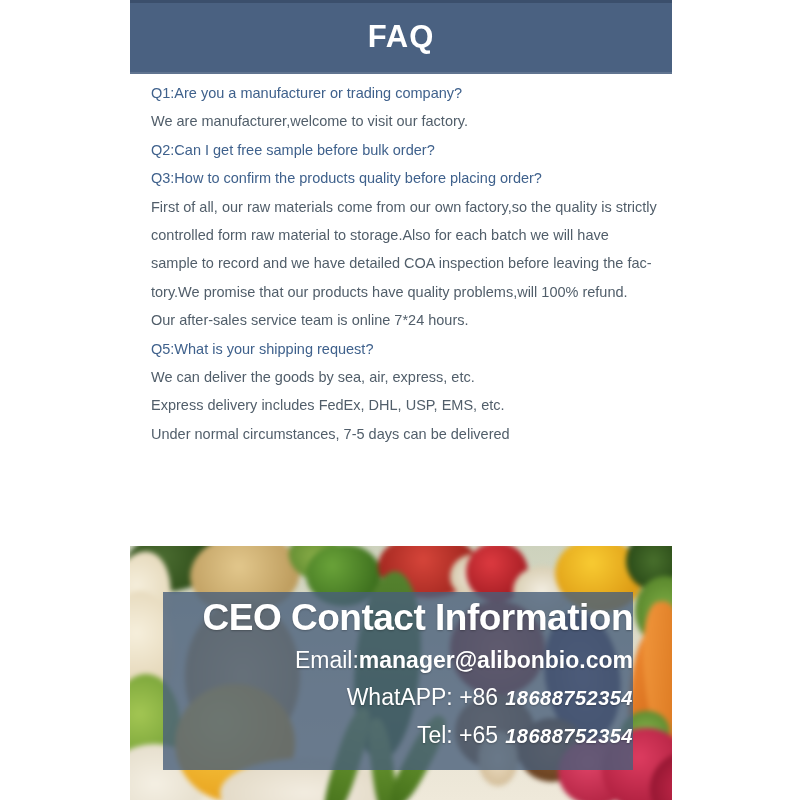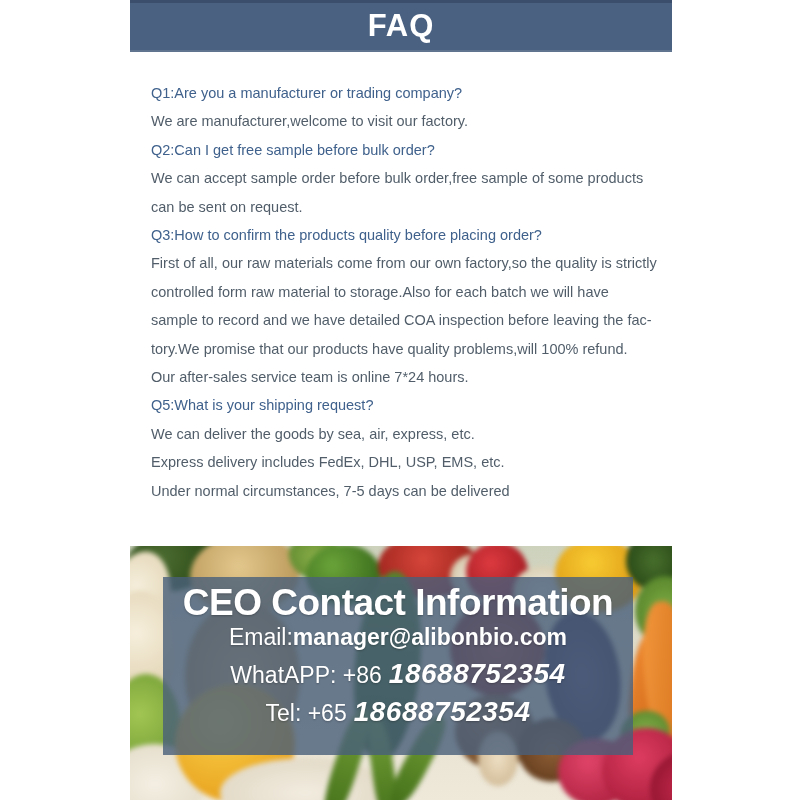--- a/index.html
+++ b/index.html
@@ -2,21 +2,21 @@
 <html style="--header-bg: #4a6181; --question: #3f618c; --answer: #515e6a; --overlay-bg: rgba(73,95,123,0.8); --contact-text: #ffffff;"><head>
 <meta charset="utf-8">
 <style>
   html,body{margin:0;padding:0;background:#ffffff;}
   .page{
     position:relative;width:800px;height:800px;background:#fff;overflow:hidden;
     font-family:"Liberation Sans", sans-serif;
   }
   
   .faq-header{
-    position:absolute;left:130px;top:0;width:542px;height:52px;
+    position:absolute;left:130px;top:0;width:542px;height:74px;
     background:var(--header-bg,#4a6181);
     box-shadow:inset 0 3px 0 rgba(25,40,60,.30), inset 0 -2px 0 rgba(255,255,255,.12);
     display:flex;align-items:center;justify-content:center;
   }
   .faq-header span{color:#fff;font-size:31px;font-weight:600;letter-spacing:1px;}
   
   .faq-list{
     position:absolute;left:151px;top:79px;width:532px;
     font-size:14.5px;line-height:28.4px;
   }
@@ -24,49 +24,47 @@
   .faq-item .a{color:var(--answer,#515e6a);white-space:pre-line;}
   
   .veg{
     position:absolute;left:130px;top:546px;width:542px;height:254px;overflow:hidden;
     background:linear-gradient(180deg,#cdd2bd 0%,#e4dfcf 55%,#efe9da 100%);
   }
   .veg-shapes{position:absolute;inset:0;filter:blur(2.5px);}
   .vs{position:absolute;border-radius:50%;}
   
   .overlay{
-    position:absolute;left:33px;top:31px;width:470px;height:178px;
+    position:absolute;left:33px;top:46px;width:470px;height:178px;
     background:var(--overlay-bg,rgba(73,95,123,.8));
-    color:var(--contact-text,#ffffff);text-align:center;
+    color:var(--contact-text,#ffffff);text-align:right;
     text-shadow:0 1px 2px rgba(0,0,0,.25);
   }
   .contact-title{margin-top:5px;font-size:37px;font-weight:bold;letter-spacing:-.5px;line-height:42px;}
   .contact-line{font-size:23px;line-height:24px;margin-top:13px;}
-  .contact-line.first{margin-top:1px;}
+  .contact-line.first{margin-top:9px;}
   .contact-line b{font-weight:bold;}
-  .contact-line .num{font-weight:bold;font-style:italic;font-size:28px;margin-left:7px;letter-spacing:.5px;}
+  .contact-line .num{font-weight:bold;font-style:italic;font-size:20px;margin-left:7px;letter-spacing:.5px;}
 </style>
 </head>
 <body>
 
 <div class="page">
 
   <div class="faq-header">
     <span>FAQ</span>
   </div>
 
   <div class="faq-list">
     <div class="faq-item">
       <div class="q">Q1:Are you a manufacturer or trading company?</div>
       <div class="a">We are manufacturer,welcome to visit our factory.</div>
     </div>
     <div class="faq-item">
       <div class="q">Q2:Can I get free sample before bulk order?</div>
-      <div class="a">We can accept sample order before bulk order,free sample of some products
-can be sent on request.</div>
     </div>
     <div class="faq-item">
       <div class="q">Q3:How to confirm the products quality before placing order?</div>
       <div class="a">First of all, our raw materials come from our own factory,so the quality is strictly
 controlled form raw material to storage.Also for each batch we will have
 sample to record and we have detailed COA inspection before leaving the fac-
 tory.We promise that our products have quality problems,will 100% refund.</div>
     </div>
     <div class="faq-item">
       <div class="a">Our after-sales service team is online 7*24 hours.</div>

